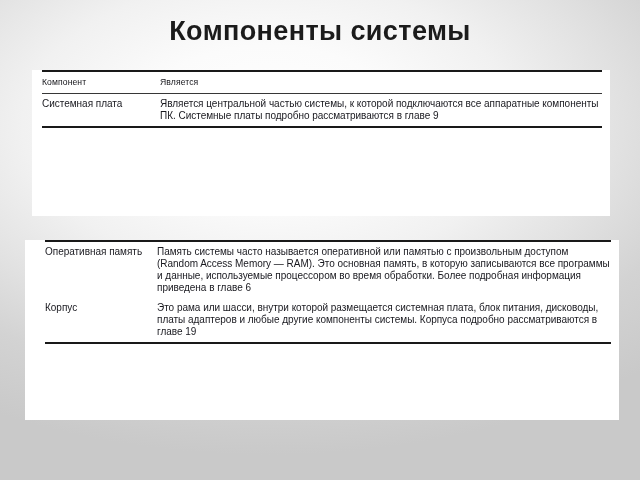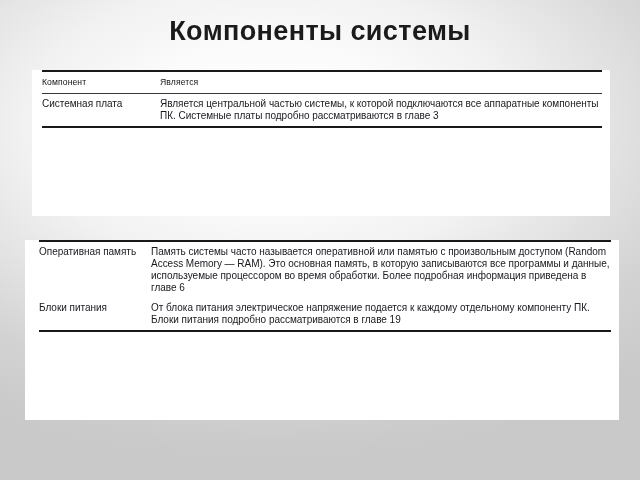--- a/index.html
+++ b/index.html
@@ -66,21 +66,21 @@
 
   .tbl {
     position: absolute;
     left: 0;
     top: 0;
     width: 100%;
     box-sizing: border-box;
   }
 
   #scan-one .tbl { padding: 0 8px 0 10px; }
-  #scan-two .tbl { padding: 0 8px 0 14px; }
+  #scan-two .tbl { padding: 0 8px 0 20px; }
 
   .rule-thick {
     height: 0;
     border-top: 2.2px solid #1d1d1d;
   }
   .rule-thin {
     height: 0;
     border-top: 1px solid #3a3a3a;
   }
 
@@ -146,21 +146,21 @@
         </tr>
       </tbody>
         </table>
 
       <div class="rule-thin"></div>
 
       <table class="grid">
         <tbody>
             <tr>
           <td class="c-name body-cell name">Системная плата</td>
-          <td class="c-desc body-cell">Является центральной частью системы, к которой подключаются все аппаратные компоненты ПК. Системные платы подробно рассматриваются в главе 3</td>
+          <td class="c-desc body-cell">Является центральной частью системы, к которой подключаются все аппаратные компоненты ПК. Системные платы подробно рассматриваются в главе 9</td>
         </tr>
       </tbody>
         </table>
 
       <div class="rule-thick"></div>
 
     </div>
   </div>
 
   <div class="scan" id="scan-two">
@@ -168,22 +168,22 @@
 
       <div class="rule-thick"></div>
 
       <table class="grid">
         <tbody>
             <tr>
           <td class="c-name body-cell name">Оперативная память</td>
           <td class="c-desc body-cell">Память системы часто называется оперативной или памятью с произвольным доступом (Random Access Memory — RAM). Это основная память, в которую записываются все программы и данные, используемые процессором во время обработки. Более подробная информация приведена в главе 6</td>
         </tr>
         <tr>
-          <td class="c-name body-cell name">Блоки питания</td>
-          <td class="c-desc body-cell">От блока питания электрическое напряжение подается к каждому отдельному компоненту ПК. Блоки питания подробно рассматриваются в главе 19</td>
+          <td class="c-name body-cell name">Корпус</td>
+          <td class="c-desc body-cell">Это рама или шасси, внутри которой размещается системная плата, блок питания, дисководы, платы адаптеров и любые другие компоненты системы. Корпуса подробно рассматриваются в главе 19</td>
         </tr>
       </tbody>
         </table>
 
       <div class="rule-thick"></div>
 
     </div>
   </div>
 
 </div>

